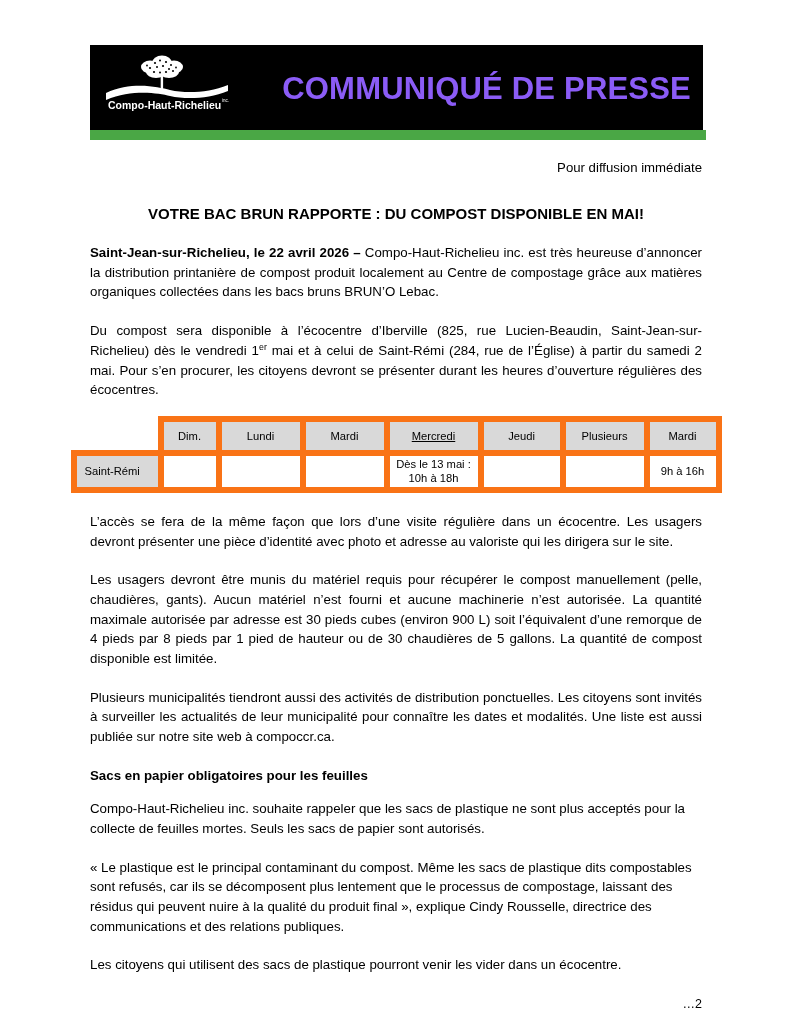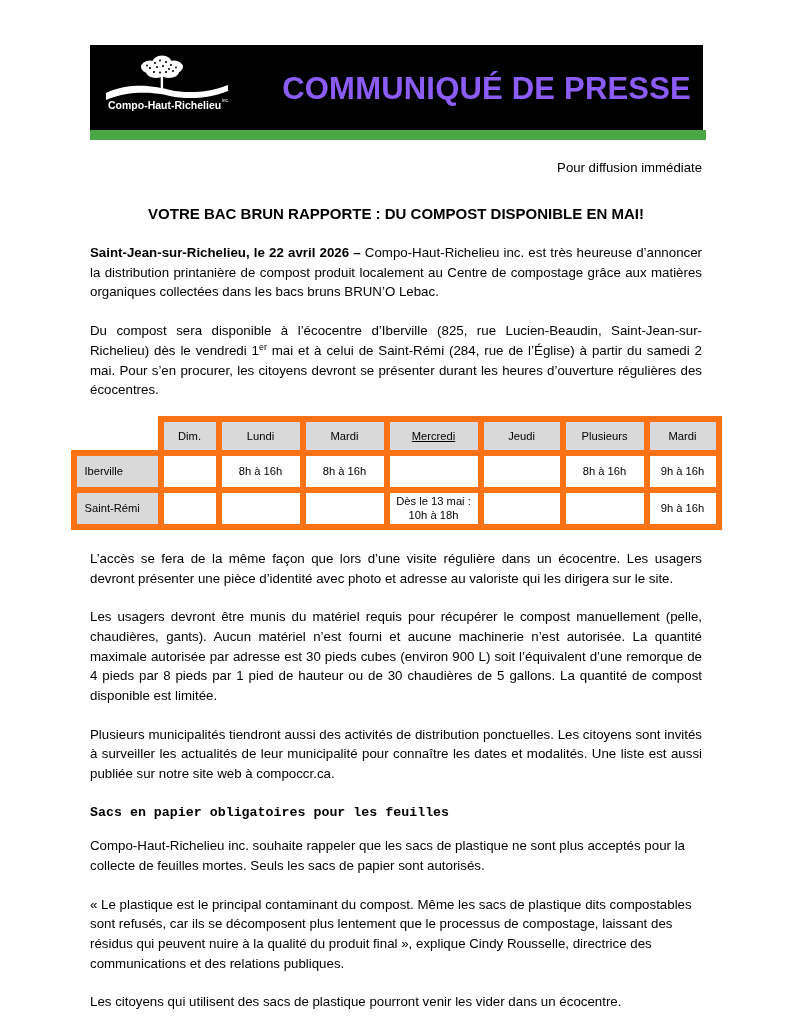--- a/index.html
+++ b/index.html
@@ -102,21 +102,20 @@
     margin-top: 14px;
   }
   .b { font-weight: bold; }
   sup { font-size: 0.66em; vertical-align: super; line-height: 0; }
 
   .section-head {
     font-size: 13.3px;
     font-weight: bold;
     margin: 19px 0 0 0;
     line-height: 1.48;
-    font-family: Liberation Mono, monospace;
   }
 
   
   .table-wrap {
     margin: 16px 0 0 0;
     display: flex;
     justify-content: center;
   }
   table.schedule {
     border-collapse: collapse;
@@ -228,30 +227,20 @@
             <th class="dayhead c-lun">Lundi</th>
             <th class="dayhead c-mar">Mardi</th>
             <th class="dayhead c-mer">Mercredi</th>
             <th class="dayhead c-jeu">Jeudi</th>
             <th class="dayhead c-ven">Plusieurs</th>
             <th class="dayhead c-sam">Mardi</th>
           </tr>
         </thead>
         <tbody>
           <tr>
-            <th class="rowhead">Iberville</th>
-            <td></td>
-            <td>8h à 16h</td>
-            <td>8h à 16h</td>
-            <td></td>
-            <td></td>
-            <td>8h à 16h</td>
-            <td>9h à 16h</td>
-          </tr>
-          <tr>
             <th class="rowhead">Saint-Rémi</th>
             <td></td>
             <td></td>
             <td></td>
             <td style="white-space: pre-line;">Dès le 13 mai :
 10h à 18h</td>
             <td></td>
             <td></td>
             <td>9h à 16h</td>
           </tr>

